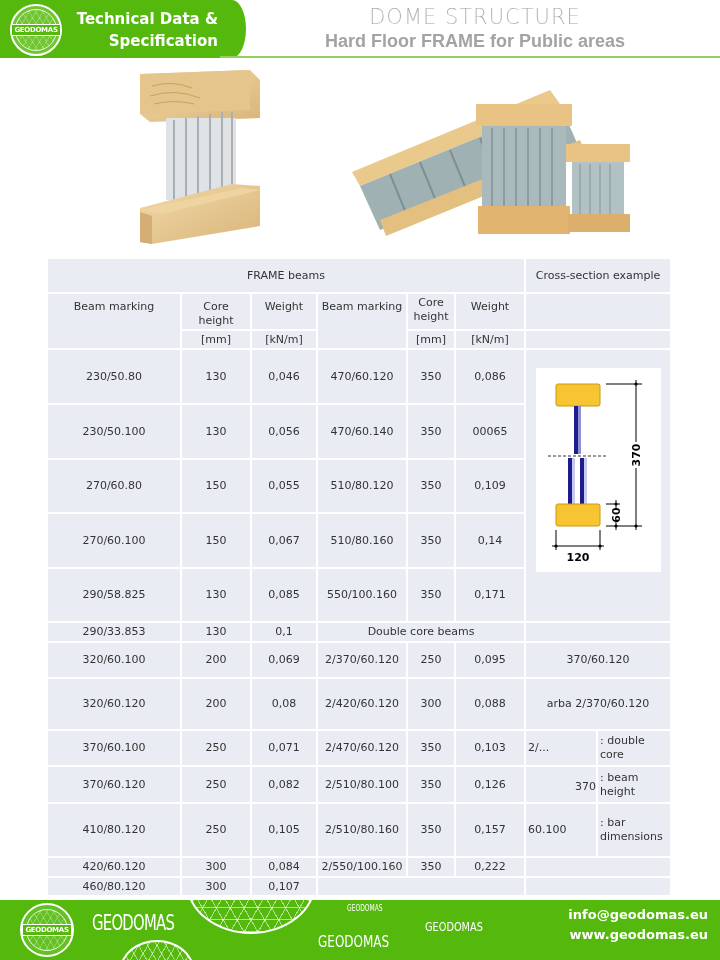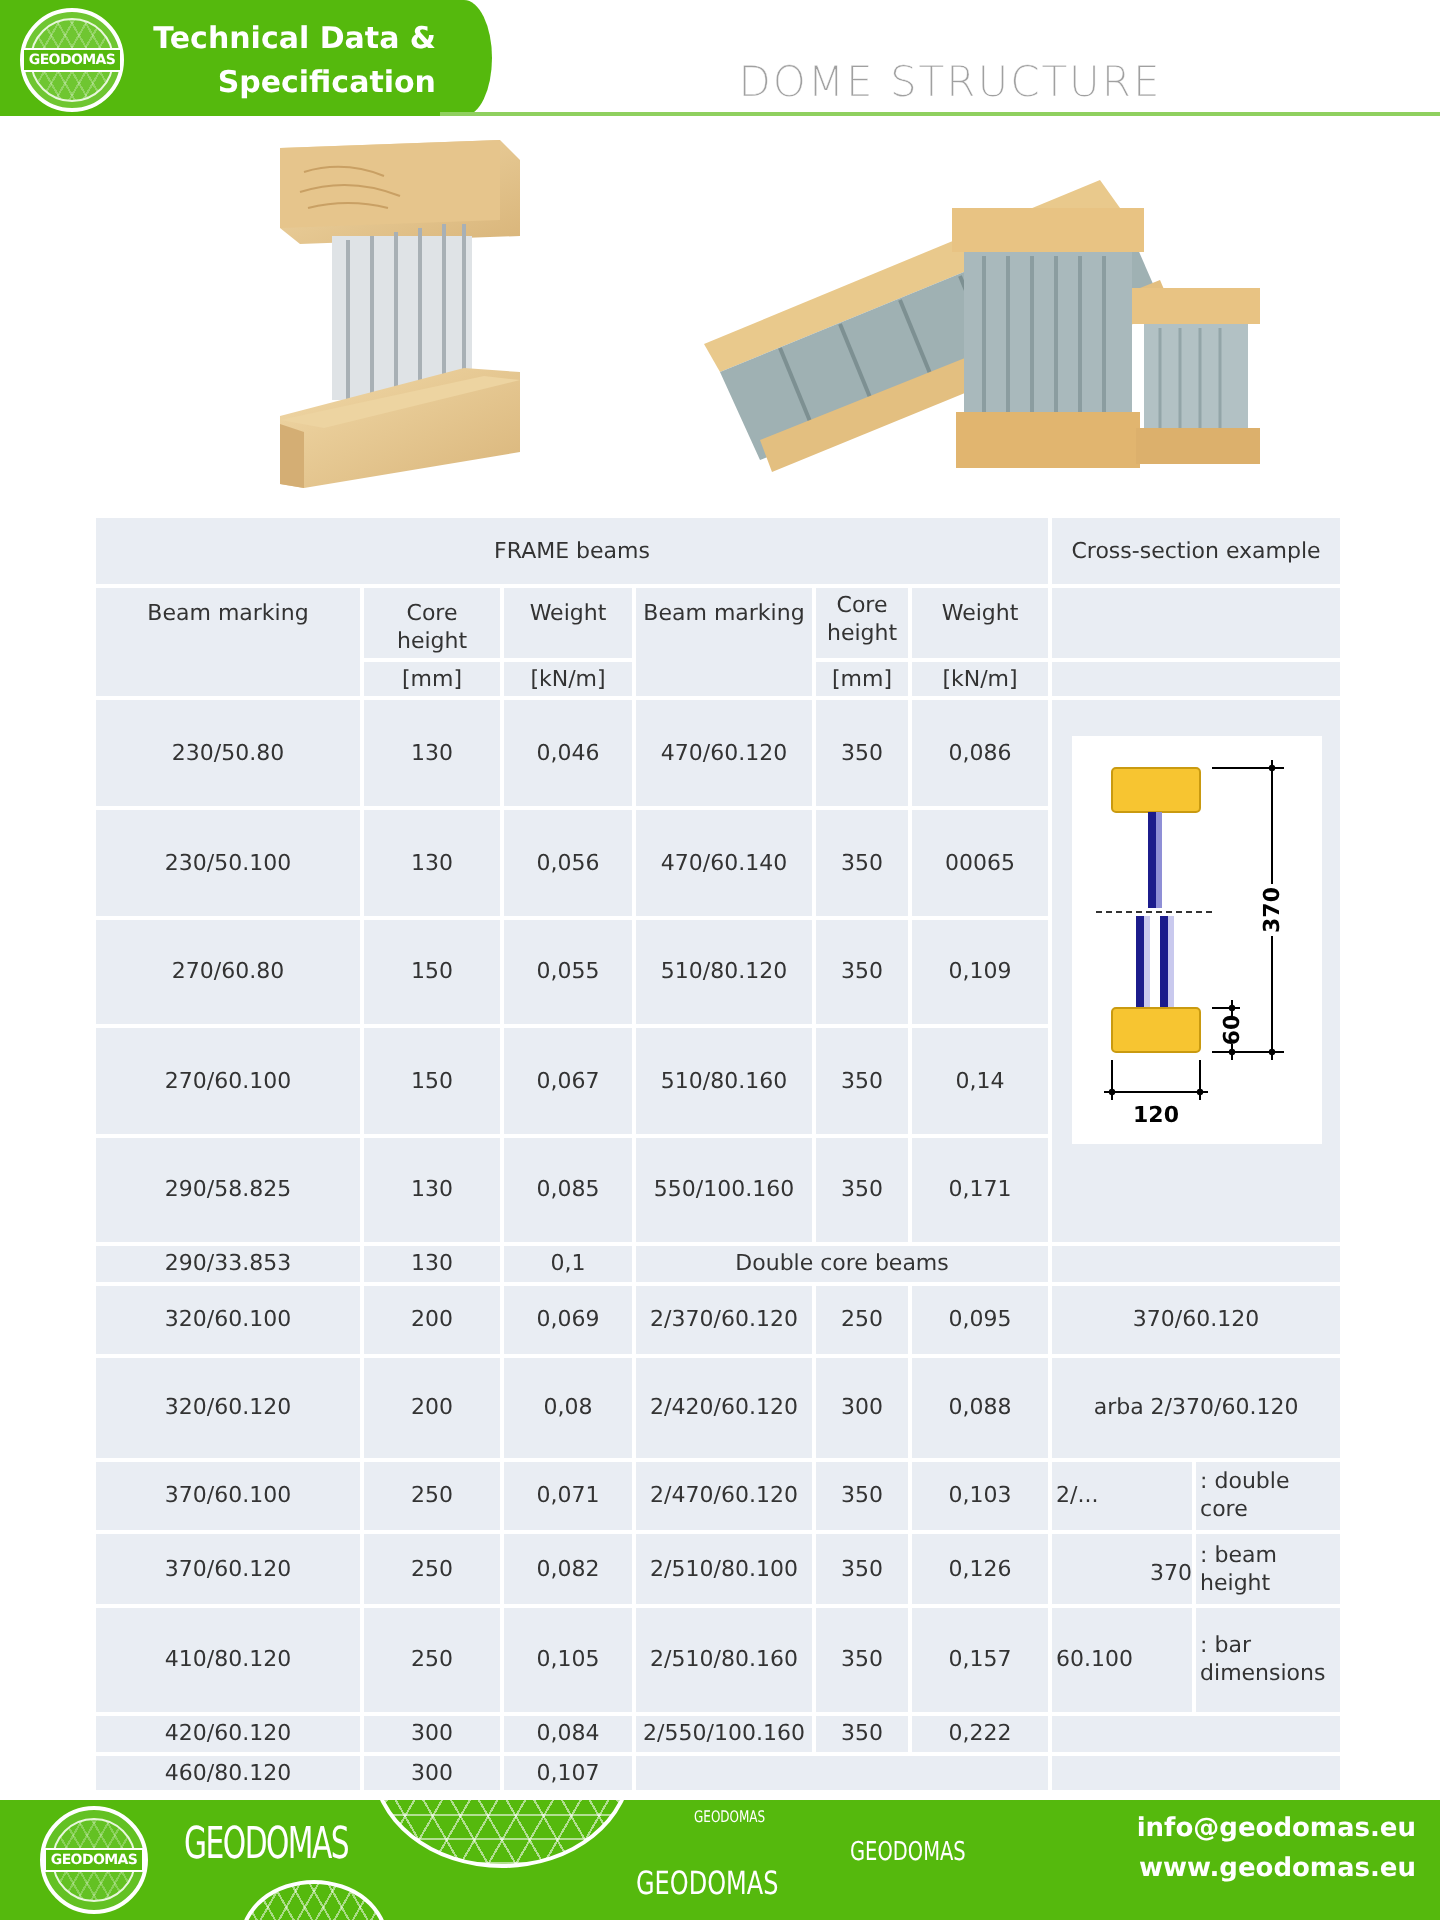--- a/index.html
+++ b/index.html
@@ -33,21 +33,21 @@
     border: 1px solid #fff; padding: 1px 2px; background: #55b90d; letter-spacing: -0.3px;
   }
   .header-title {
     position: absolute; left: 68px; top: 8px; width: 150px; text-align: right;
     color: #ffffff; font-weight: bold; font-size: 15px; line-height: 22px;
     font-family: "DejaVu Sans", sans-serif;
   }
   .doc-title {
     position: absolute; left: 310px; top: 4px; width: 330px; text-align: center;
     font-family: "DejaVu Sans", sans-serif; font-size: 21px; color: #a0a0a0; font-weight: 200;
-    letter-spacing: 1px; -webkit-text-stroke: 0.2px #fff; line-height: 26px; margin-top: 24px;
+    letter-spacing: 1px; -webkit-text-stroke: 0.2px #fff; line-height: 26px;
   }
   .doc-subtitle {
     position: absolute; left: 300px; top: 30px; width: 350px; text-align: center;
     font-family: "Liberation Sans", sans-serif; font-size: 18px; font-weight: bold; color: #a3a3a3; line-height: 22px;
   }
 
   
   .img-beam1 { position: absolute; left: 132px; top: 66px; width: 130px; height: 180px; }
   .img-beam2 { position: absolute; left: 350px; top: 80px; width: 290px; height: 160px; }
 
@@ -108,20 +108,21 @@
   <div class="logo">
     <div class="logo-inner">
       <span class="logo-text">GEODOMAS</span>
     </div>
   </div>
   <div class="header-title">
     <div>Technical Data &amp;</div>
     <div>Specification</div>
   </div>
   <div class="doc-title">DOME STRUCTURE</div>
+  <div class="doc-subtitle">Hard Floor FRAME for Public areas</div>
 </div>
 
 <svg class="img-beam1" viewBox="0 0 130 180">
   <defs>
     <linearGradient id="wood1" x1="0" y1="0" x2="1" y2="1">
       <stop offset="0" stop-color="#f1d9a8"></stop>
         <stop offset="1" stop-color="#d9b57a"></stop>
     </linearGradient>
   </defs>
 

